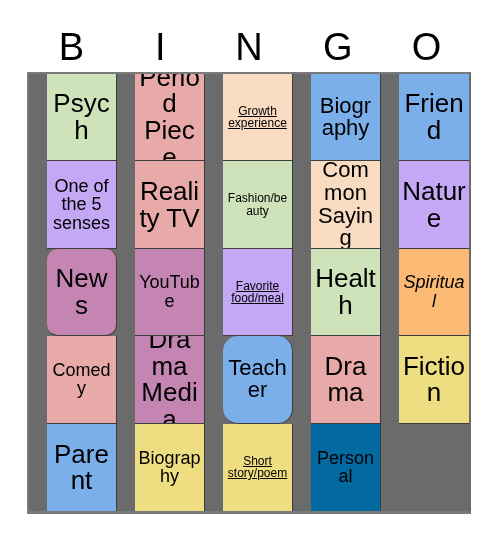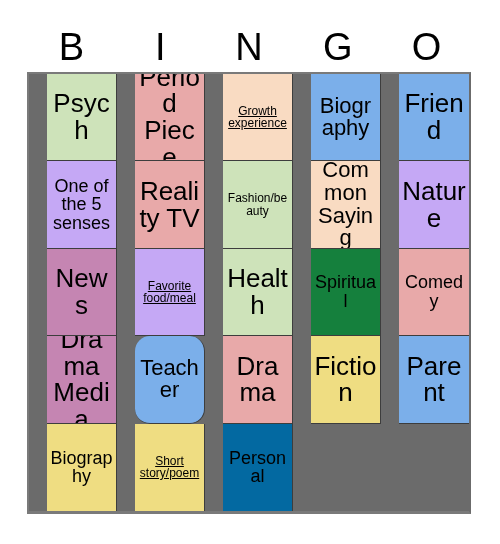--- a/index.html
+++ b/index.html
@@ -135,30 +135,33 @@
       </div>
       <div class="cell" style="background: rgb(206, 227, 186);">
         <span class="cell-text size-xxs">Fashion/beauty</span>
       </div>
       <div class="cell" style="background: rgb(249, 219, 194);">
         <span class="cell-text size-md">Common Saying</span>
       </div>
       <div class="cell" style="background: rgb(197, 168, 245);">
         <span class="cell-text size-lg">Nature</span>
       </div>
+      <div class="cell" style="background: rgb(197, 133, 178); border-radius: 11px;">
+        <span class="cell-text size-lg">News</span>
+      </div>
       <div class="cell" style="background: rgb(197, 133, 178);">
-        <span class="cell-text size-lg">News</span>
+        <span class="cell-text size-sm">YouTube</span>
       </div>
       <div class="cell" style="background: rgb(197, 168, 245);">
         <span class="cell-text size-xs">Favorite food/meal</span>
       </div>
       <div class="cell" style="background: rgb(206, 227, 186);">
         <span class="cell-text size-lg">Health</span>
       </div>
-      <div class="cell" style="background: #15803d;">
+      <div class="cell" style="background: #fdba74; font-style: italic;">
         <span class="cell-text size-sm">Spiritual</span>
       </div>
       <div class="cell" style="background: rgb(232, 169, 169);">
         <span class="cell-text size-sm">Comedy</span>
       </div>
       <div class="cell" style="background: rgb(197, 133, 178);">
         <span class="cell-text size-lg">Drama Media</span>
       </div>
       <div class="cell" style="background: rgb(123, 175, 234); border-radius: 15px;">
         <span class="cell-text size-md">Teacher</span>

